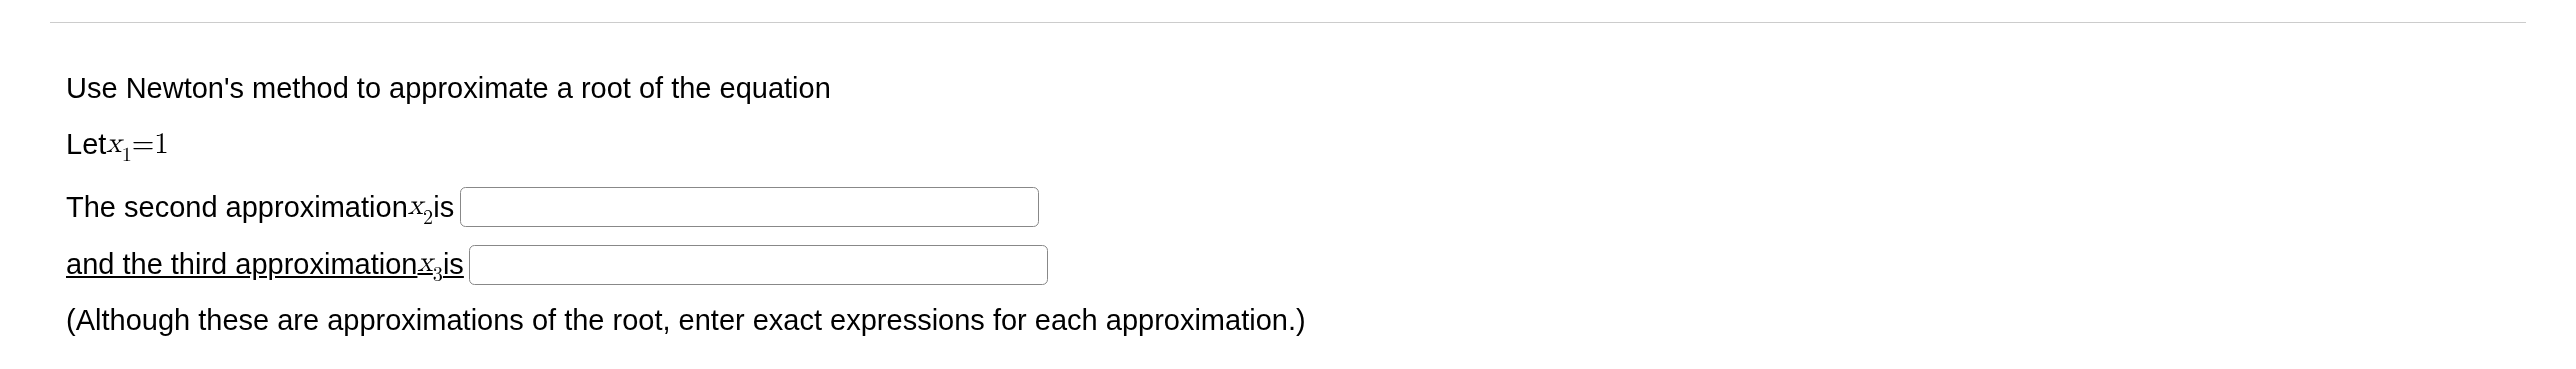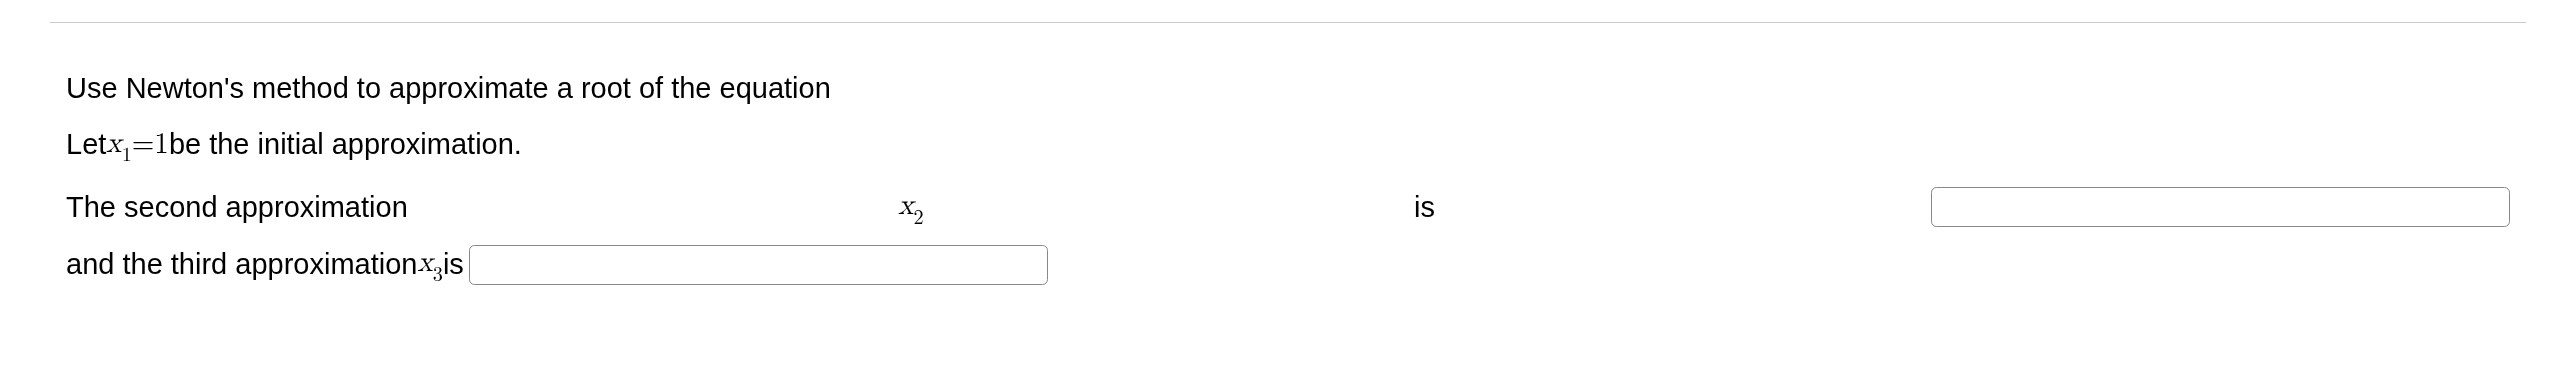--- a/index.html
+++ b/index.html
@@ -83,34 +83,36 @@
 
       <div class="line">
         <span>Use Newton's method to approximate a root of the equation </span>
       </div>
 
       <div class="line">
         <span>Let </span>
         <span class="math"><span>x</span><span class="sub">1</span></span>
         <span class="math math-num"> = </span>
         <span class="math math-num">1</span>
-        <span> be the initial approximation.</span>
       </div>
 
-      <div class="line" style="margin-top:16.5px;justify-content:space-between;">
+      <div class="line" style="margin-top:16.5px;">
         <span>The second approximation </span>
         <span class="math"><span>x</span><span class="sub">2</span></span>
         <span> is </span>
         <input type="text" value="" style="">
       </div>
 
-      <div class="line" style="margin-top:3px;">
+      <div class="line" style="margin-top:3px;text-decoration:underline;">
         <span>and the third approximation </span>
         <span class="math"><span>x</span><span class="sub">3</span></span>
         <span> is </span>
         <input type="text" value="" style="">
       </div>
 
+      <div class="line" style="margin-top:11px;">
+        <span>(Although these are approximations of the root, enter exact expressions for each approximation.)</span>
+      </div>
 
     </div>
   </div>
 </div>
 
 
 </body></html>

